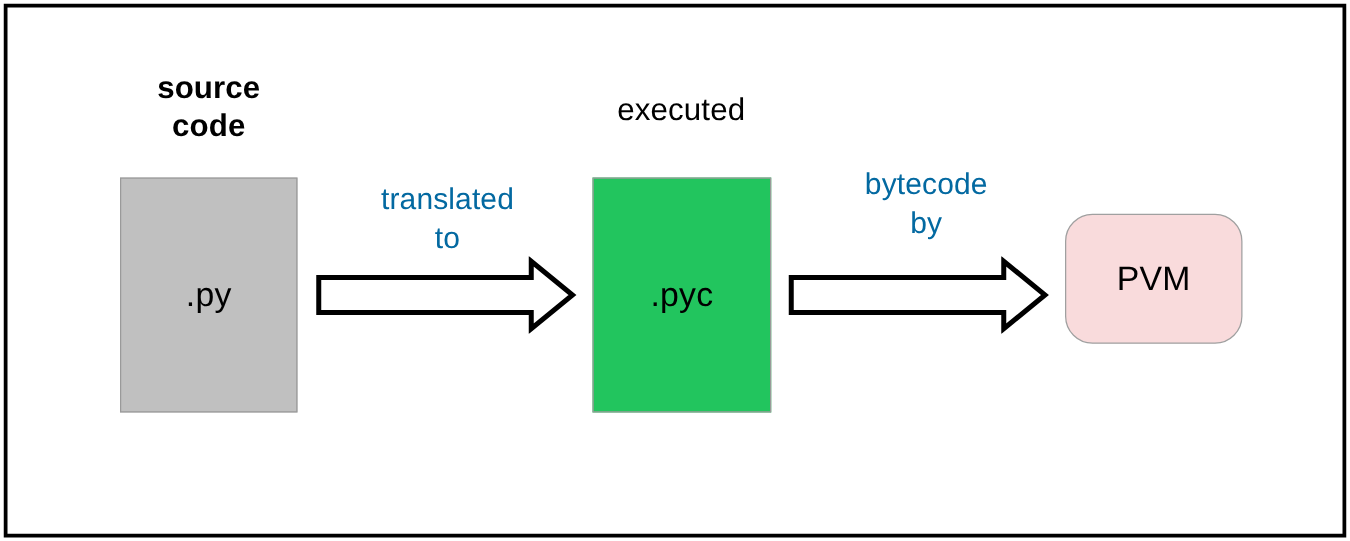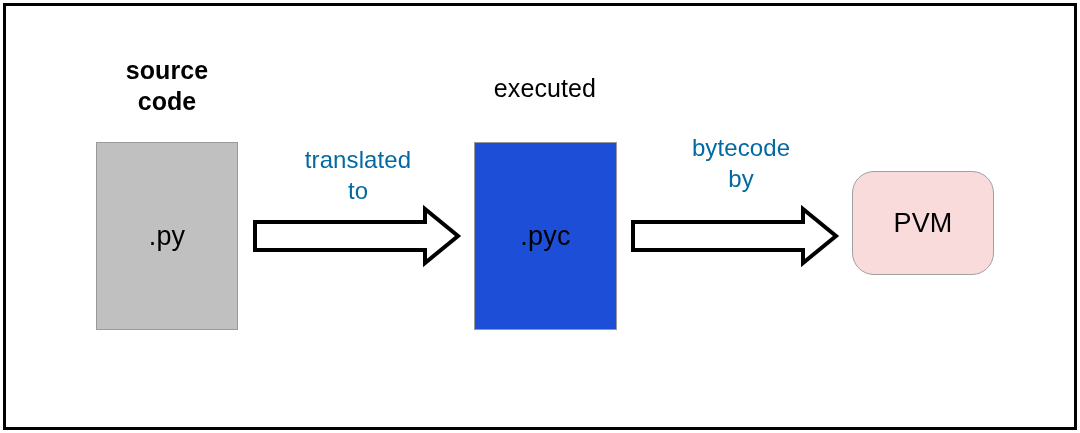--- a/index.html
+++ b/index.html
@@ -77,21 +77,21 @@
     width: 142px;
     height: 188px;
     background: #c0c0c0;
     border: 1px solid #9a9a9a;
   }
   #node-bytecode {
     left: 474px;
     top: 142px;
     width: 143px;
     height: 188px;
-    background: #1d4ed8;
+    background: #22c55e;
     border: 1px solid #9a9a9a;
   }
   #node-pvm {
     left: 852px;
     top: 171px;
     width: 142px;
     height: 104px;
     background: #f9dbdc;
     border: 1px solid #a0a0a0;
     border-radius: 22px;

